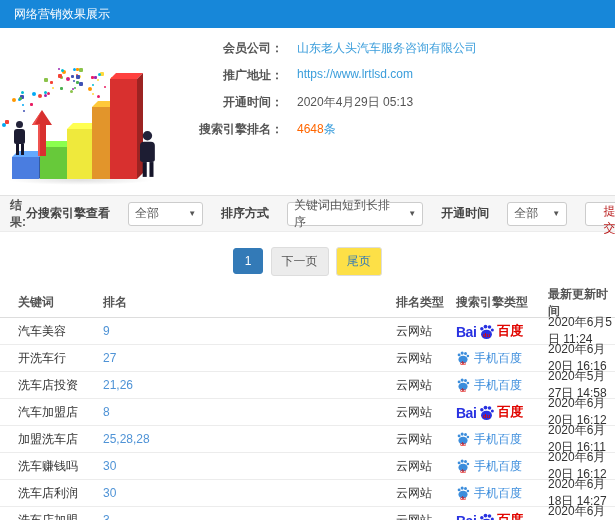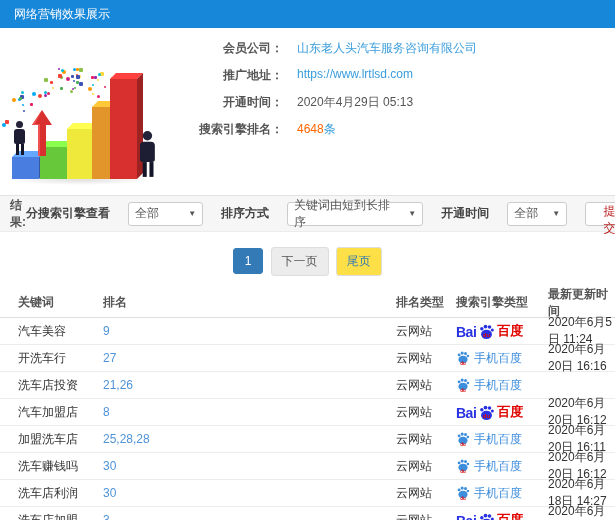--- a/index.html
+++ b/index.html
@@ -296,20 +296,21 @@
           <circle cx="5" cy="7" r="2.6" fill="#3c8ddc"></circle>
           <circle cx="10.5" cy="3.8" r="2.8" fill="#3c8ddc"></circle>
           <circle cx="16.5" cy="4.6" r="2.7" fill="#3c8ddc"></circle>
           <circle cx="20.8" cy="9" r="2.3" fill="#3c8ddc"></circle>
           <ellipse cx="12" cy="15.5" rx="8.2" ry="7" fill="#3c8ddc"></ellipse>
           <text x="12" y="26" text-anchor="middle" font-size="8" font-weight="bold" fill="#e10601" font-family="Liberation Sans, sans-serif">du</text>
         </svg>
         <span>手机百度</span>
       </span>
     </span>
+    <span class="c5">2020年5月27日 14:58</span>
   </div>
 
   <div class="t-row">
     <span class="c1">汽车加盟店</span>
     <span class="c2 rank">8</span>
     <span class="c3">云网站</span>
     <span class="c4">
       <span class="baidu-logo">
         <span class="baidu-bai">Bai</span>
         <svg class="paw" width="17" height="16" viewBox="0 0 24 24">

